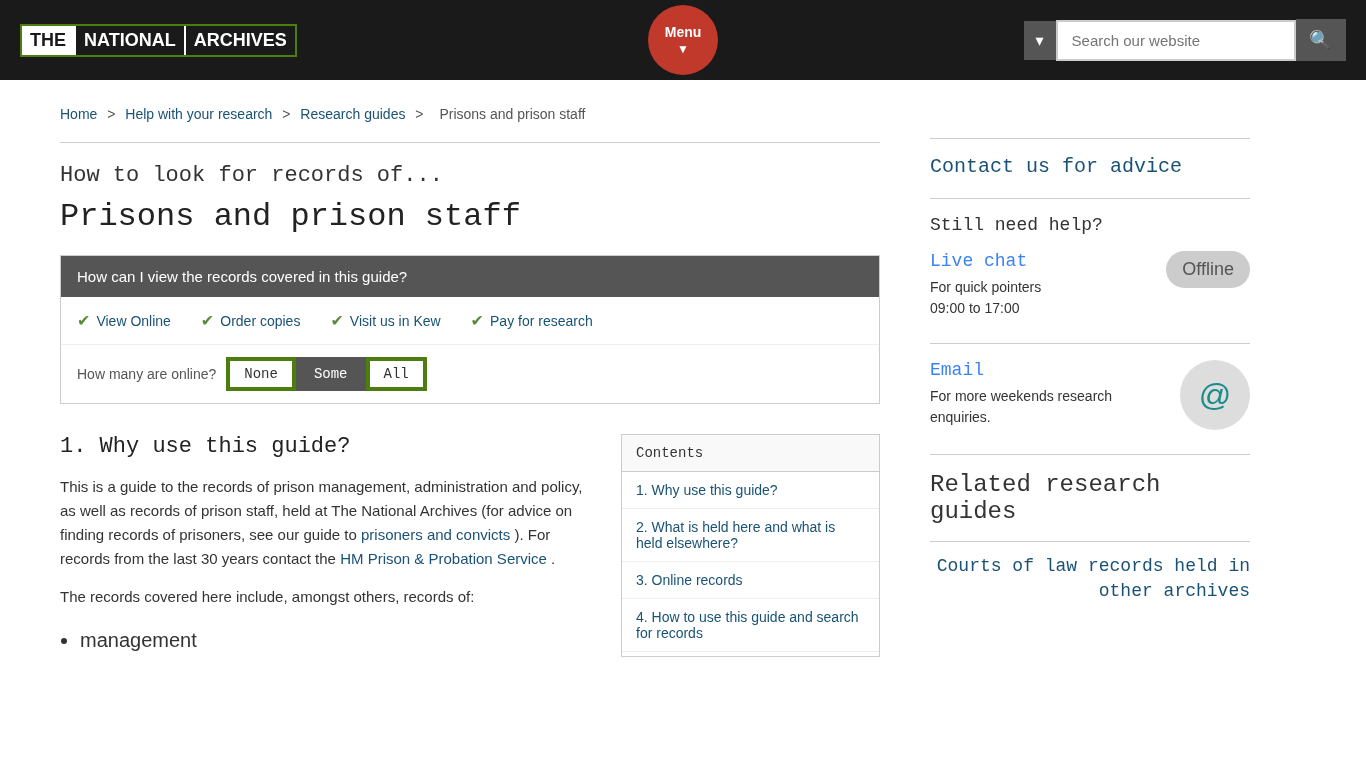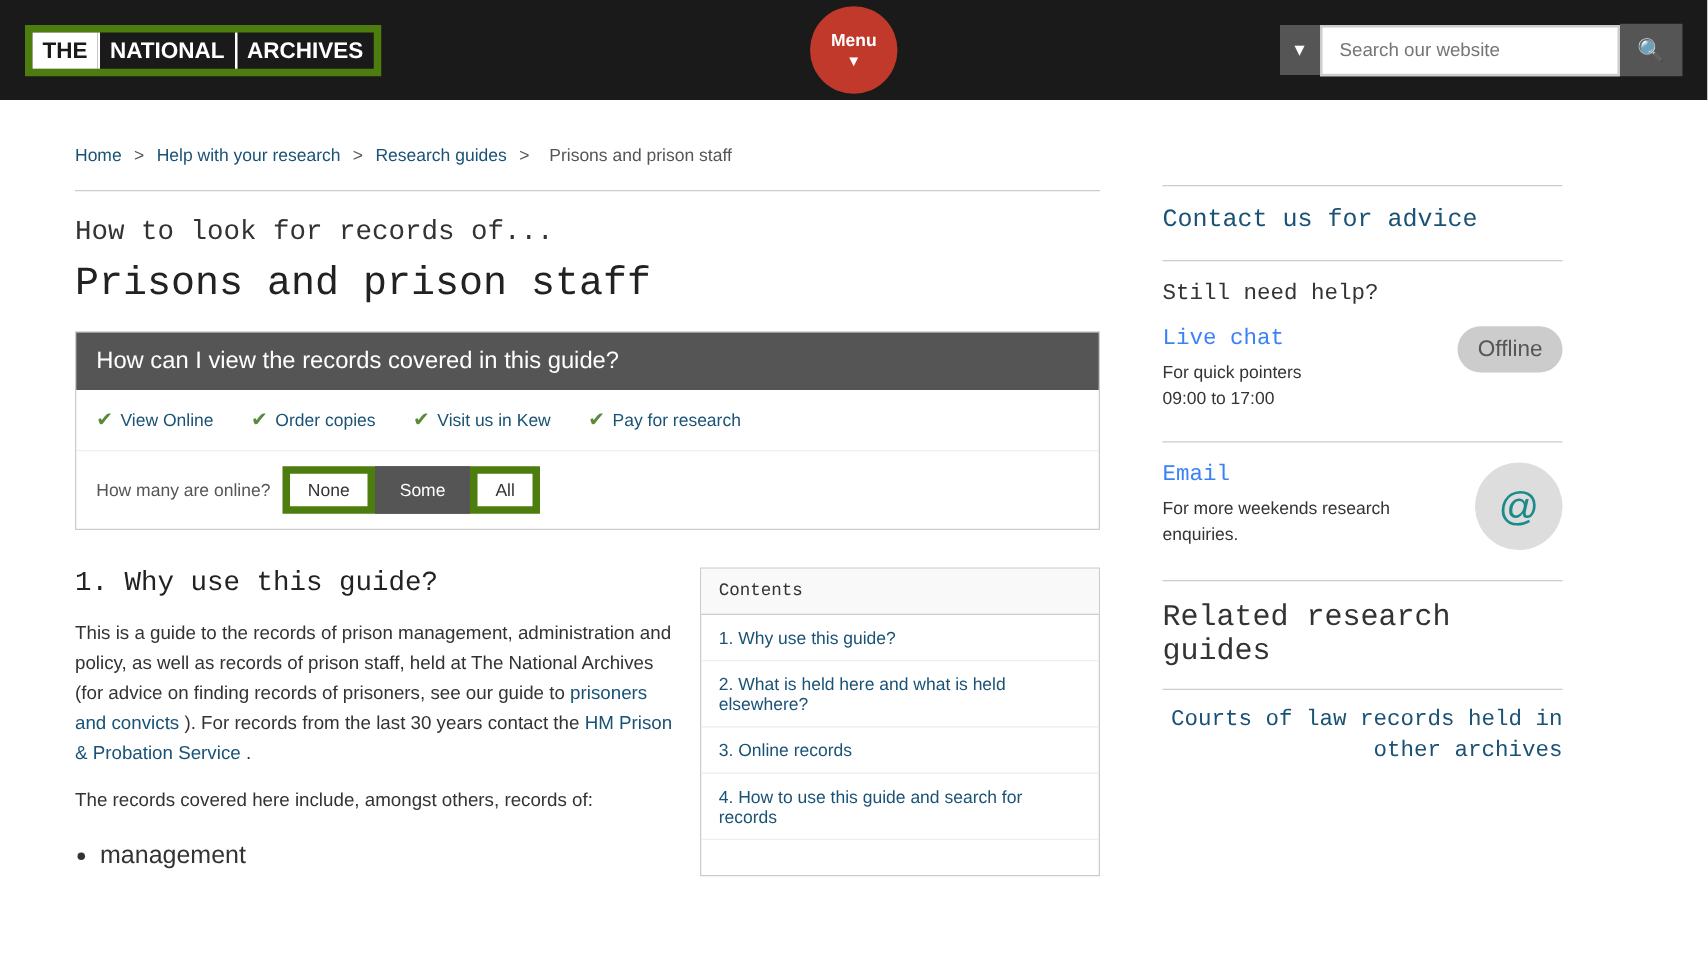--- a/index.html
+++ b/index.html
@@ -9,21 +9,21 @@
     .header {
       background: #1a1a1a;
       display: flex;
       align-items: center;
       justify-content: space-between;
       padding: 0 20px;
       height: 80px;
       position: relative;
     }
     .logo-box {
-      border: 6px solid #4d7c0f;
+      border: 2px solid #4d7c0f;
       display: flex;
       align-items: center;
     }
     .logo-the { background: #fff; color: #1a1a1a; font-weight: bold; font-size: 18px; padding: 4px 8px; }
     .logo-national { color: #fff; font-weight: bold; font-size: 18px; padding: 4px 8px; border-left: 2px solid #fff; border-right: 2px solid #fff; }
     .logo-archives { color: #fff; font-weight: bold; font-size: 18px; padding: 4px 8px; }
 
     .menu-btn {
       position: absolute;
       left: 50%;
@@ -70,21 +70,21 @@
       border: none;
       color: #fff;
       padding: 10px 14px;
       cursor: pointer;
       font-size: 18px;
     }
 
     
     .main-container {
       max-width: 1366px;
-      margin: 16px auto;
+      margin: 6px auto;
       display: flex;
       gap: 0;
     }
     .content-area {
       flex: 1;
       padding: 20px 20px 20px 60px;
       max-width: 900px;
     }
     .sidebar {
       width: 380px;
@@ -121,21 +121,21 @@
 
     
     .records-box {
       border: 1px solid #ccc;
       margin-bottom: 30px;
     }
     .records-box-header {
       background: #555;
       color: #fff;
       padding: 12px 16px;
-      font-size: 19px;
+      font-size: 15px;
     }
     .records-options {
       display: flex;
       gap: 30px;
       padding: 14px 16px;
       border-bottom: 1px solid #eee;
       flex-wrap: wrap;
     }
     .records-option {
       display: flex;
@@ -151,25 +151,26 @@
       display: flex;
       align-items: center;
       gap: 10px;
       padding: 12px 16px;
       font-size: 14px;
     }
     .filter-label { color: #555; }
     .filter-buttons { display: flex; }
     .filter-btn {
       padding: 5px 14px;
-      border: 6px solid #4d7c0f;
+      border: 4px solid #4d7c0f;
       background: #fff;
       cursor: pointer;
       font-size: 14px;
       color: #333;
+      font-family: Liberation Mono, monospace;
     }
     .filter-btn.active {
       background: #555;
       color: #fff;
       border-color: #555;
     }
 
     
     .section-heading {
       font-family: 'Courier New', Courier, monospace;
@@ -179,21 +180,21 @@
       font-weight: normal;
     }
 
     .two-col {
       display: flex;
       gap: 20px;
       margin-bottom: 30px;
     }
     .main-text { flex: 1; }
     .contents-box {
-      width: 320px;
+      width: 259px;
       flex-shrink: 0;
       border: 1px solid #ccc;
     }
     .contents-box-title {
       font-family: 'Courier New', Courier, monospace;
       font-size: 14px;
       padding: 10px 14px;
       border-bottom: 1px solid #ccc;
       background: #f9f9f9;
     }

